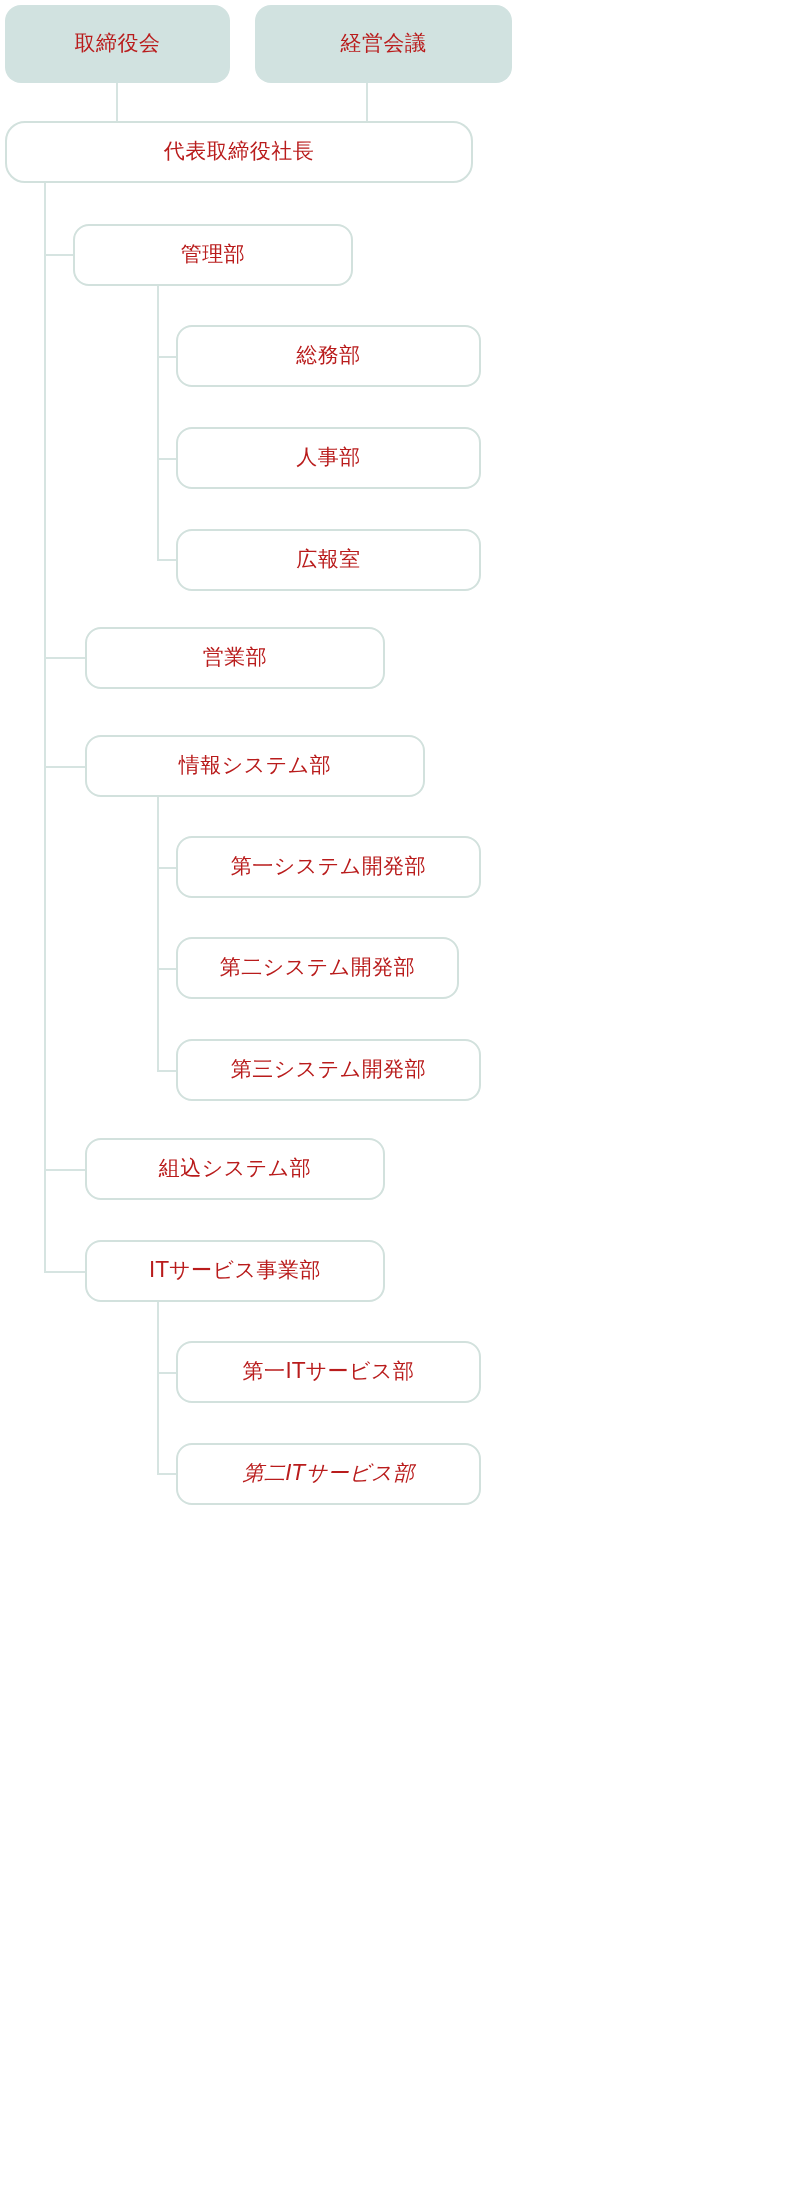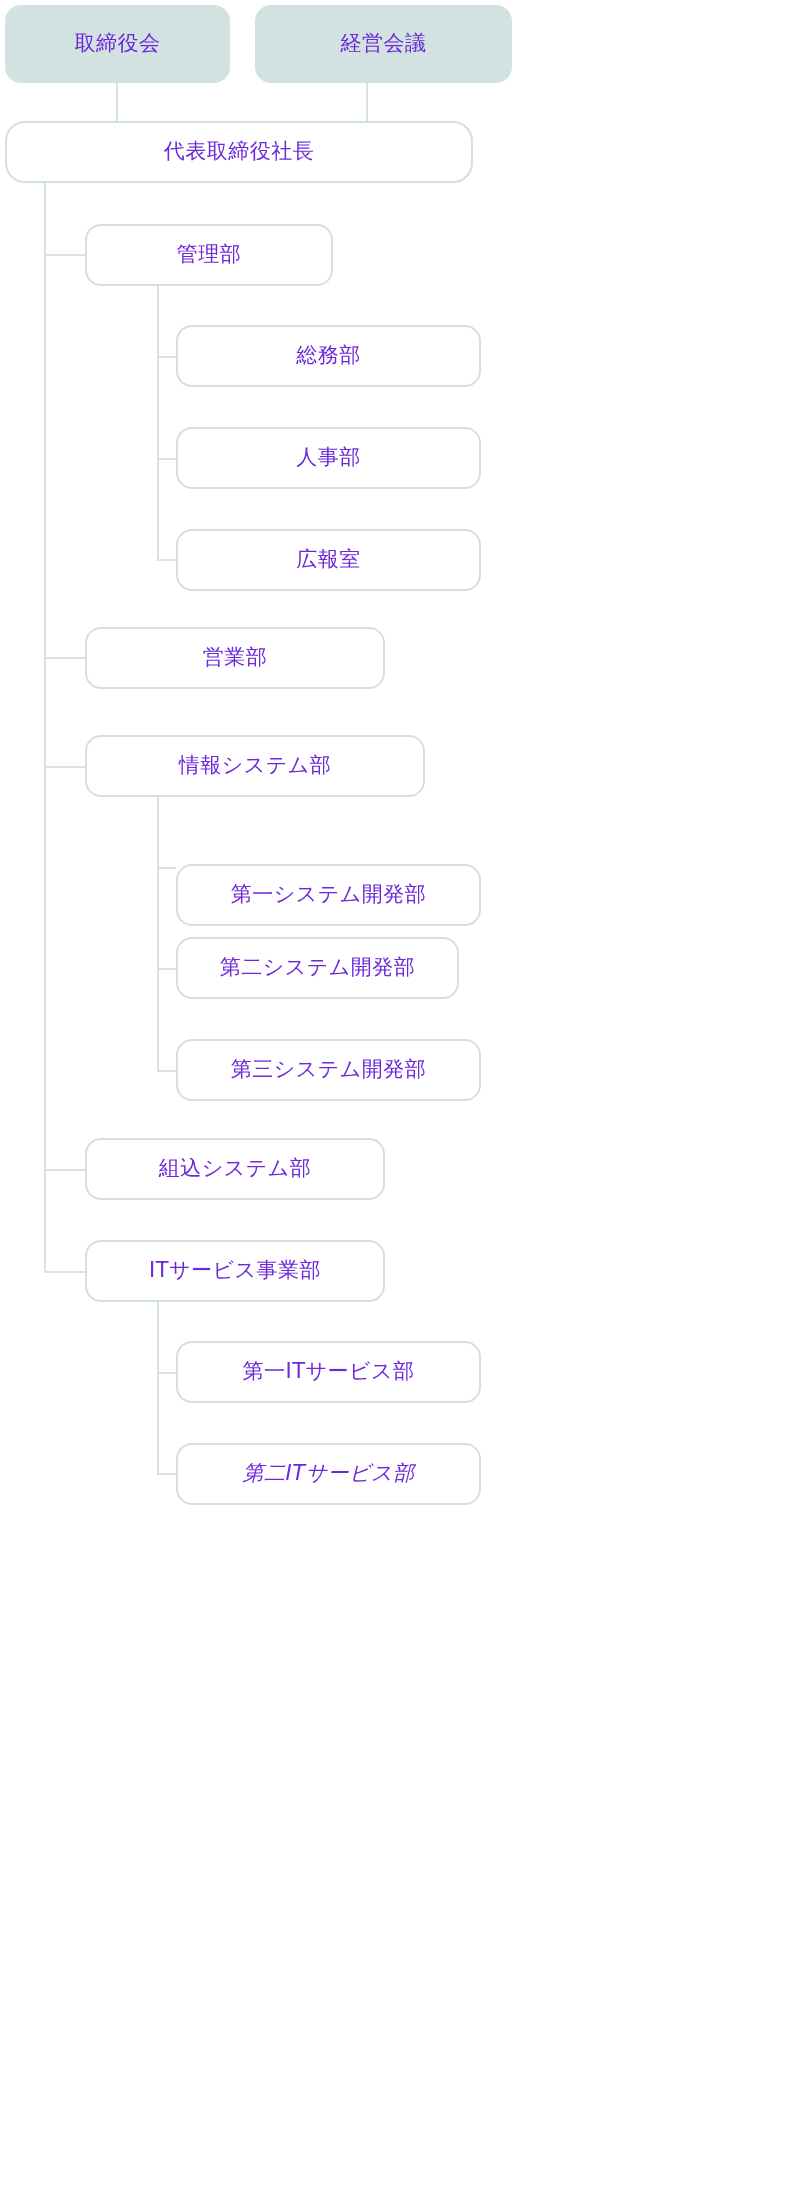--- a/index.html
+++ b/index.html
@@ -18,21 +18,21 @@
     background: #ffffff;
     overflow: hidden;
   }
   .node {
     position: absolute;
     box-sizing: border-box;
     display: flex;
     align-items: center;
     justify-content: center;
     text-align: center;
-    color: #6d28d9;
+    color: #b91c1c;
     font-size: 21px;
     line-height: 1.3;
     letter-spacing: 0.5px;
     border-radius: 16px;
     z-index: 2;
     padding: 0 10px;
   }
   
   .node.committee {
     background: #d1e2e0;
@@ -66,21 +66,21 @@
   <div class="node committee" style="left:255px; top:5px; width:257px; height:78px;">経営会議</div>
 
   <div class="conn v" style="left:116px; top:83px; height:39px;"></div>
   <div class="conn v" style="left:366px; top:83px; height:39px;"></div>
 
   <div class="node outlined president" style="left:5px; top:121px; width:468px; height:62px;">代表取締役社長</div>
 
   <div class="conn v" style="left:44px; top:183px; height:1089px;"></div>
 
   <div class="conn h" style="left:44px; top:254px; width:41px;"></div>
-  <div class="node outlined" style="left:85px; top:224px; width:248px; height:62px;">管理部</div>
+  <div class="node outlined" style="left:73px; top:224px; width:280px; height:62px;">管理部</div>
 
   <div class="conn v" style="left:157px; top:286px; height:274px;"></div>
 
   <div class="conn h" style="left:157px; top:356px; width:19px;"></div>
   <div class="node outlined" style="left:176px; top:325px; width:305px; height:62px;">総務部</div>
 
   <div class="conn h" style="left:157px; top:458px; width:19px;"></div>
   <div class="node outlined" style="left:176px; top:427px; width:305px; height:62px;">人事部</div>
 
   <div class="conn h" style="left:157px; top:559px; width:19px;"></div>
@@ -88,21 +88,21 @@
 
   <div class="conn h" style="left:44px; top:657px; width:41px;"></div>
   <div class="node outlined" style="left:85px; top:627px; width:300px; height:62px;">営業部</div>
 
   <div class="conn h" style="left:44px; top:766px; width:41px;"></div>
   <div class="node outlined" style="left:85px; top:735px; width:340px; height:62px;">情報システム部</div>
 
   <div class="conn v" style="left:157px; top:797px; height:274px;"></div>
 
   <div class="conn h" style="left:157px; top:867px; width:19px;"></div>
-  <div class="node outlined" style="left:176px; top:836px; width:305px; height:62px;margin-top:28px;">第一システム開発部</div>
+  <div class="node outlined" style="left:176px; top:836px; width:305px; height:62px;">第一システム開発部</div>
 
   <div class="conn h" style="left:157px; top:968px; width:19px;"></div>
   <div class="node outlined" style="left:176px; top:937px; width:283px; height:62px;">第二システム開発部</div>
 
   <div class="conn h" style="left:157px; top:1070px; width:19px;"></div>
   <div class="node outlined" style="left:176px; top:1039px; width:305px; height:62px;">第三システム開発部</div>
 
   <div class="conn h" style="left:44px; top:1169px; width:41px;"></div>
   <div class="node outlined" style="left:85px; top:1138px; width:300px; height:62px;">組込システム部</div>
 

